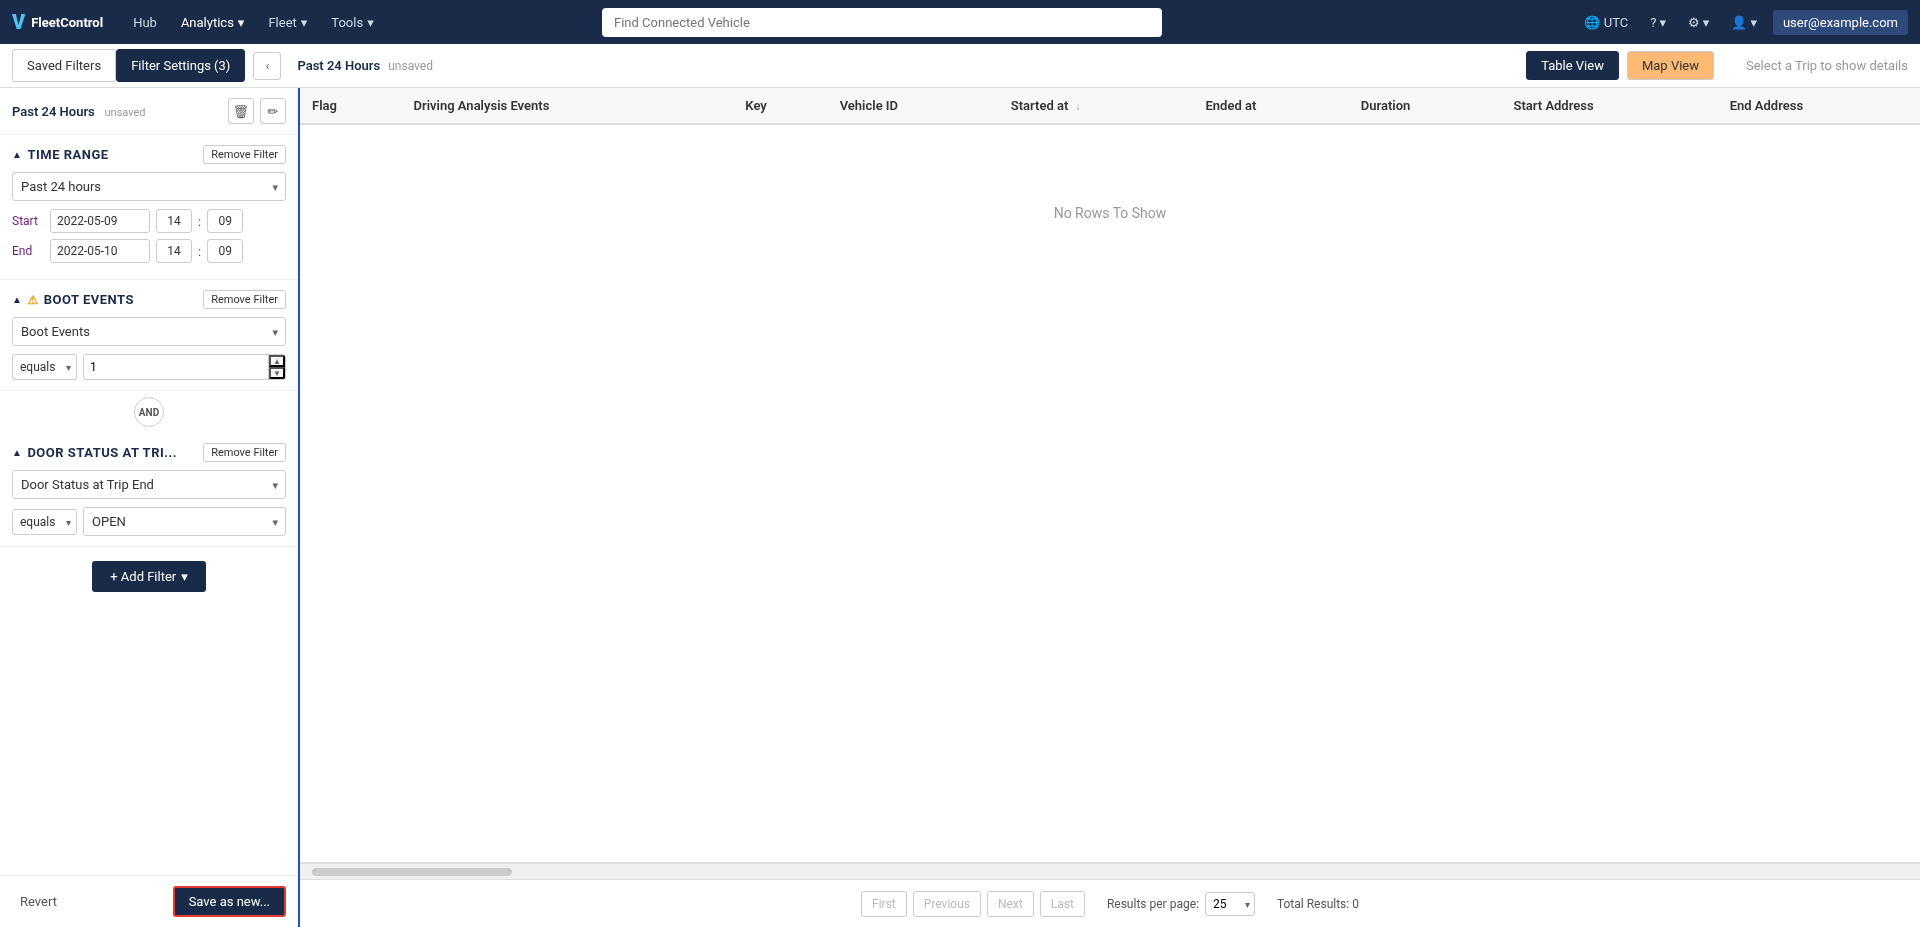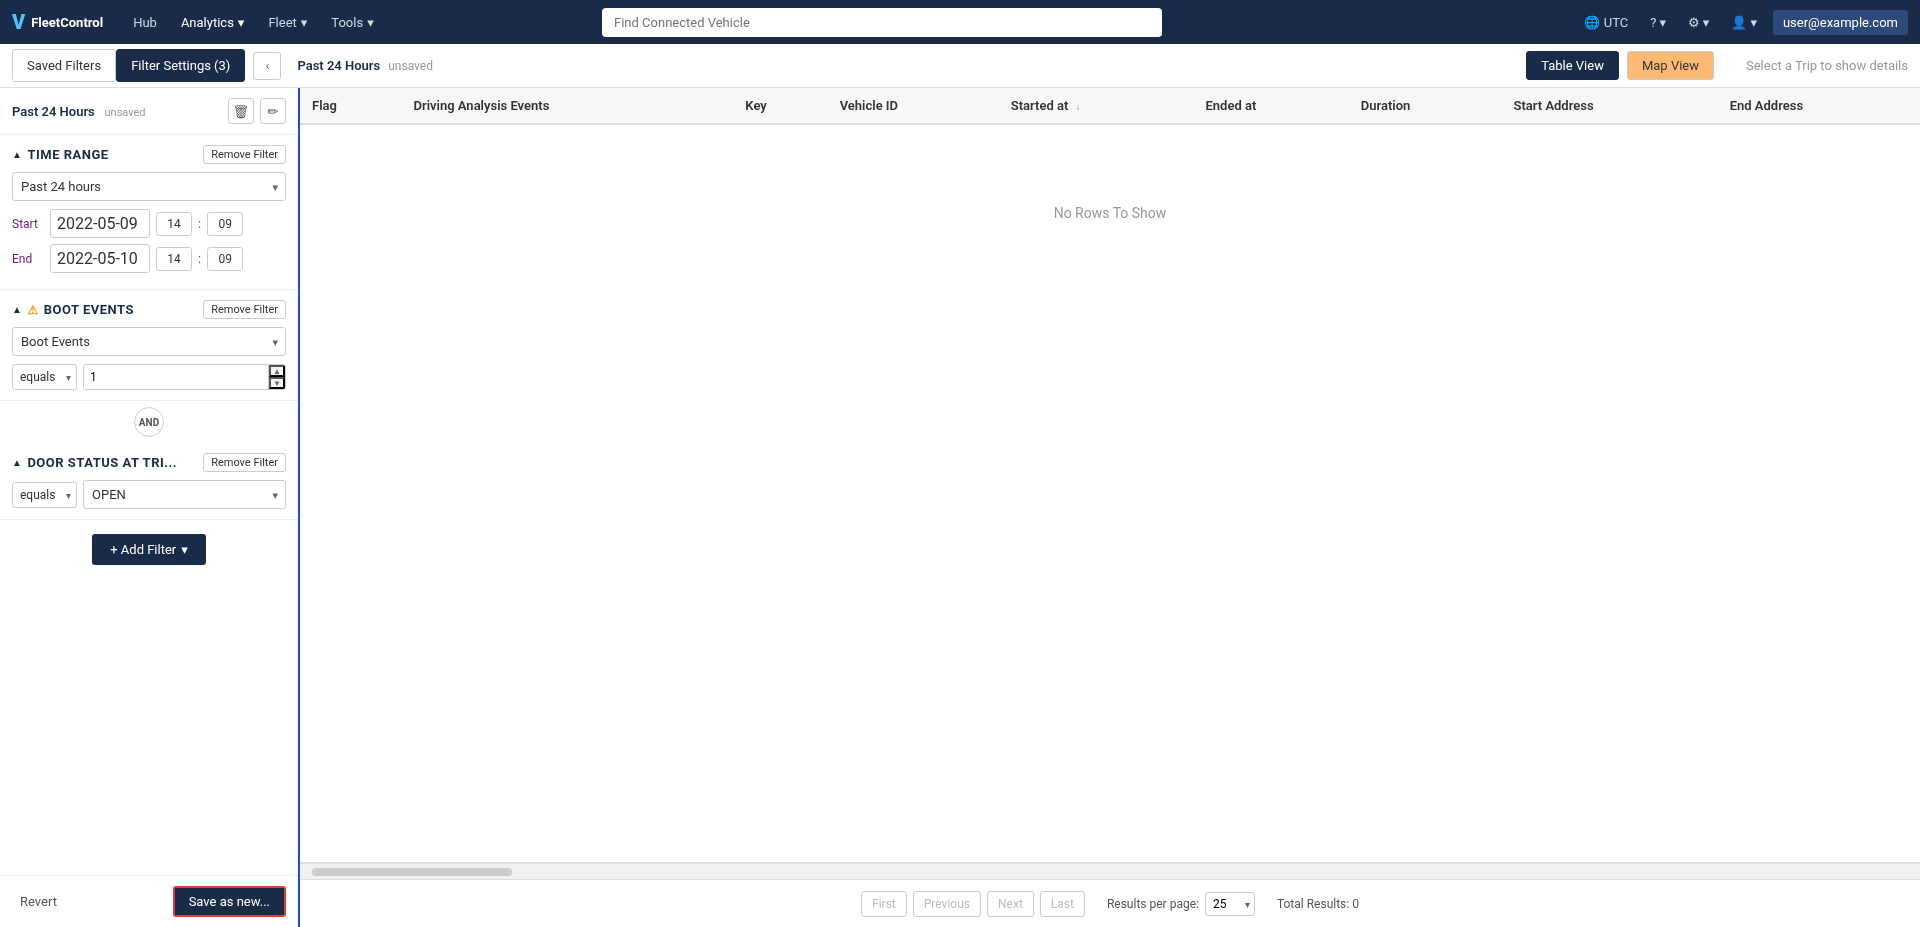--- a/index.html
+++ b/index.html
@@ -150,21 +150,21 @@
     }
 
     
     .datetime-row {
       display: flex; align-items: center; gap: 6px; margin-bottom: 6px;
     }
     .datetime-label {
       font-size: 12px; color: #701a75; width: 32px;
     }
     .date-input {
-      border: 1px solid #ccc; border-radius: 3px; padding: 4px 6px; font-size: 16px; width: 100px; color: #333;
+      border: 1px solid #ccc; border-radius: 3px; padding: 4px 6px; font-size: 12px; width: 100px; color: #333;
     }
     .time-input {
       border: 1px solid #ccc; border-radius: 3px; padding: 4px 6px; font-size: 12px; width: 36px; color: #333; text-align: center;
     }
     .time-sep { color: #555; }
 
     
     .operator-row {
       display: flex; align-items: center; gap: 6px; margin-top: 8px;
     }
@@ -447,20 +447,25 @@
       <div class="and-badge">AND</div>
     </div>
 
     <div class="filter-section">
       <div class="filter-section-header">
         <span class="filter-section-title">
           <span class="chevron-icon">▲</span>
           <span>DOOR STATUS AT TRI...</span>
         </span>
         <button class="remove-filter-btn">Remove Filter</button>
+      </div>
+      <div class="filter-select-wrapper">
+        <select class="filter-select">
+          <option>Door Status at Trip End</option>
+        </select>
       </div>
       <div class="operator-row">
         <div class="op-select-wrapper">
           <select class="op-select">
             <option>equals</option>
           </select>
         </div>
         <div class="filter-select-wrapper" style="flex:1; margin-bottom:0;">
           <select class="filter-select">
             <option>OPEN</option>

